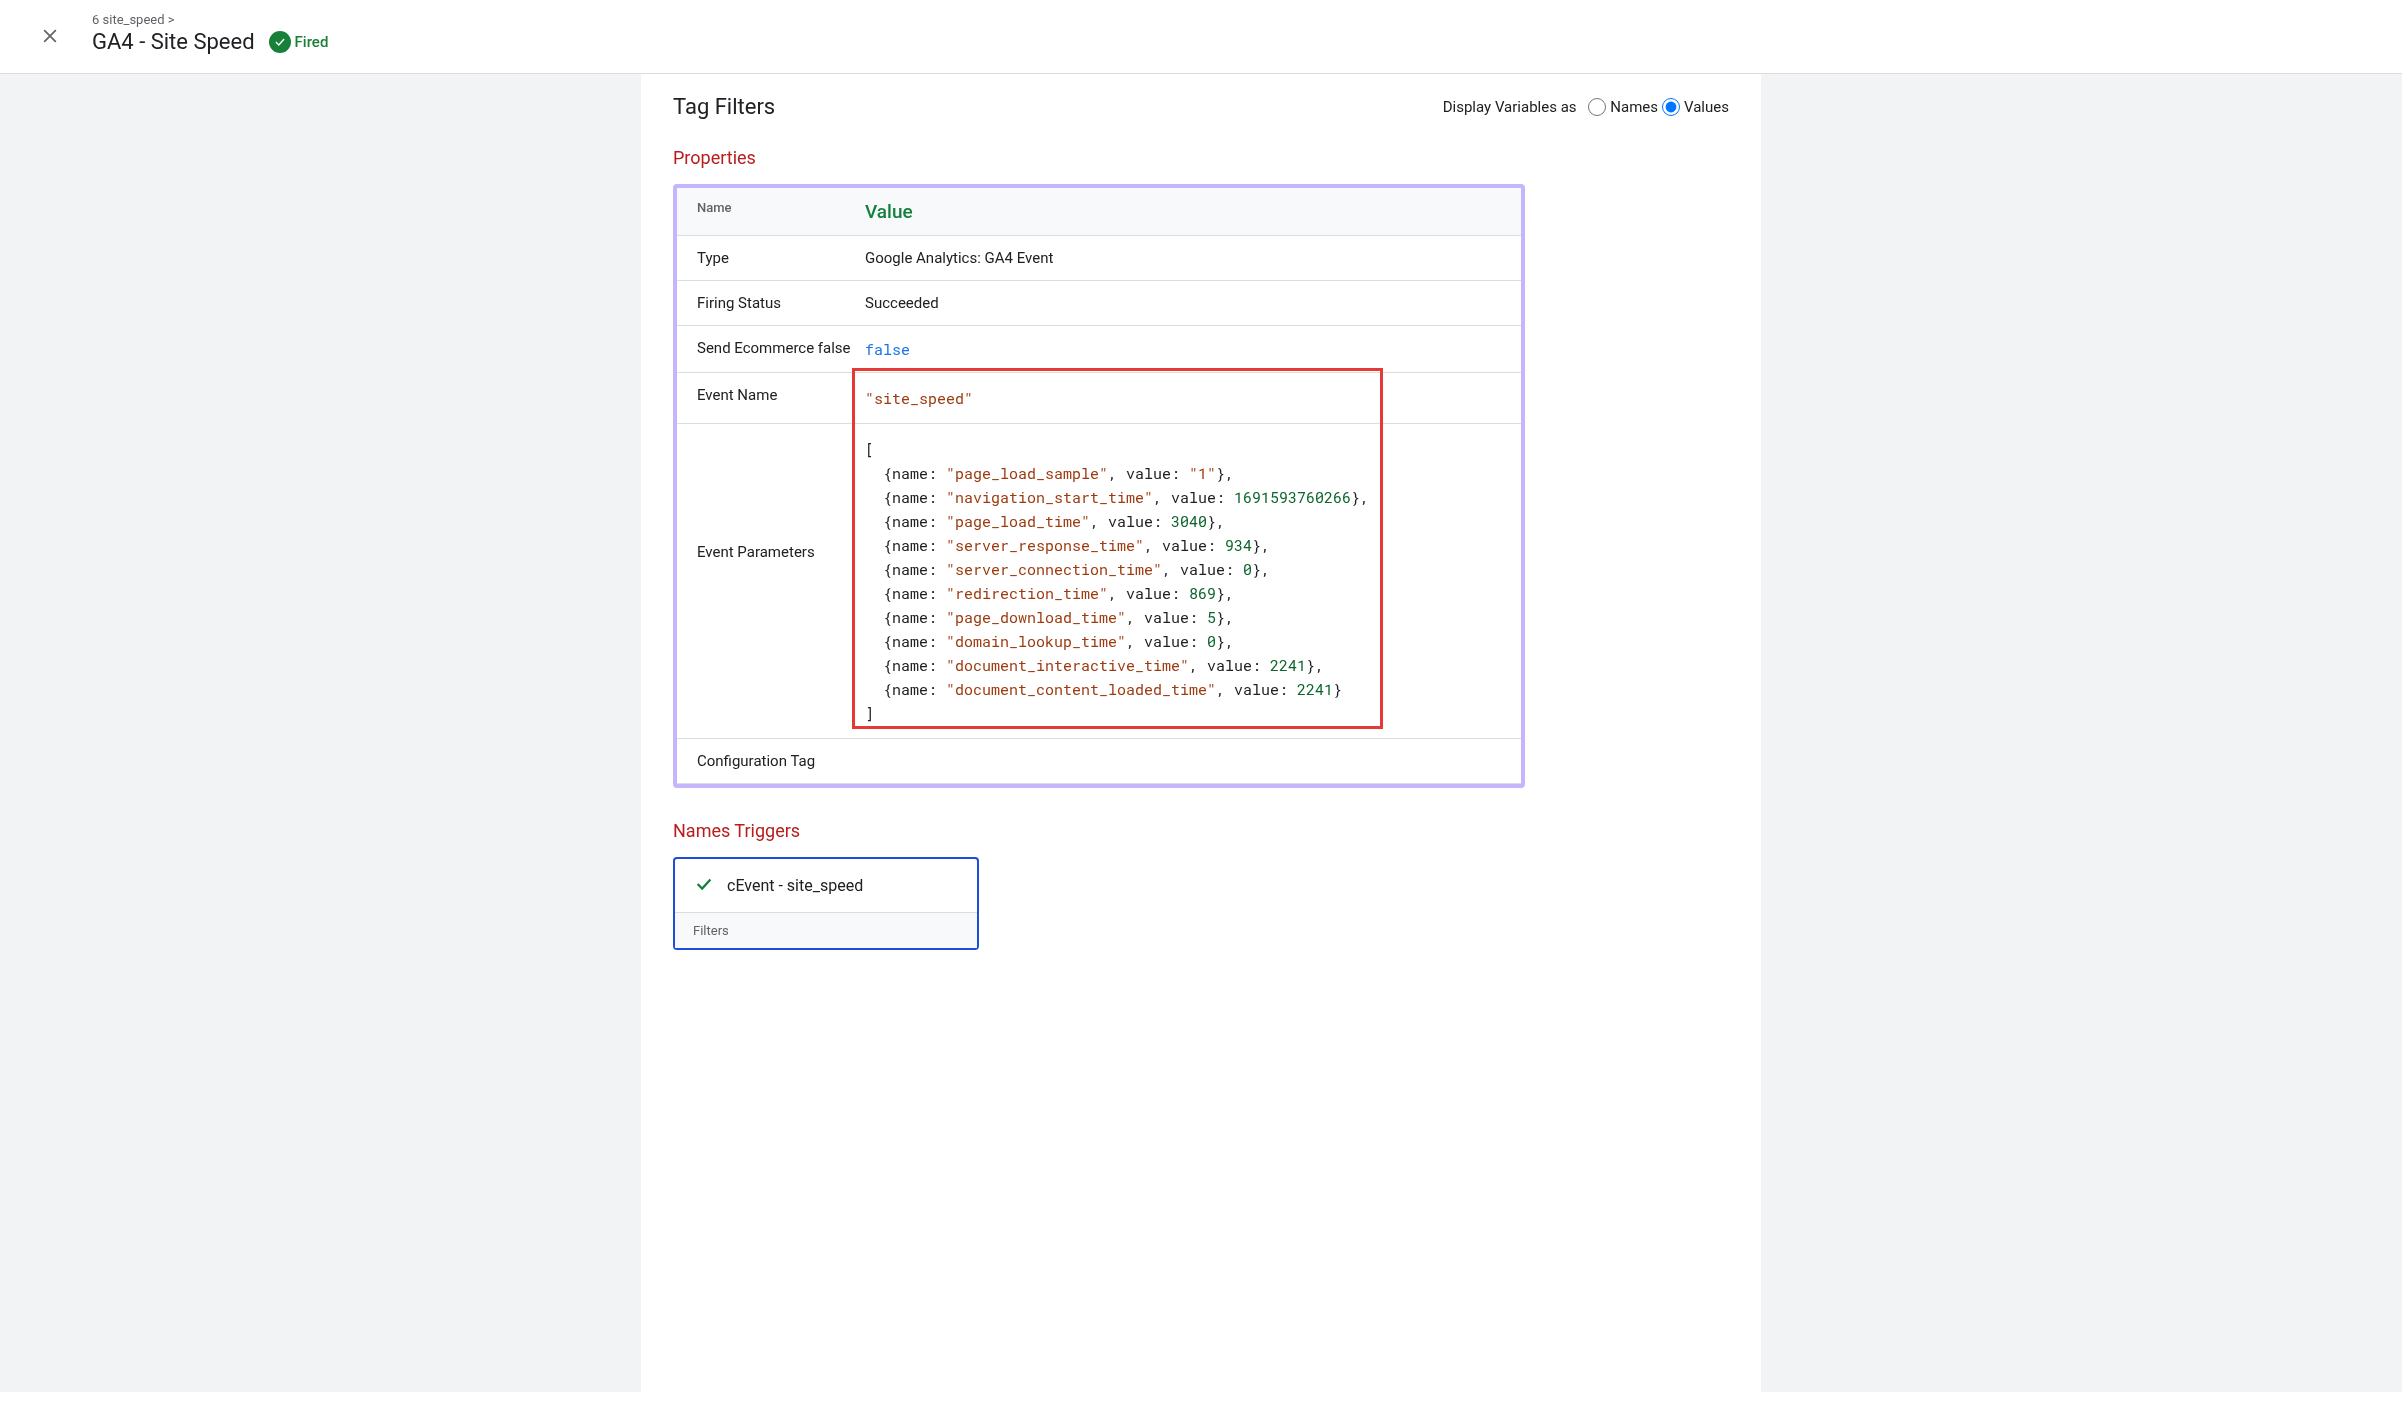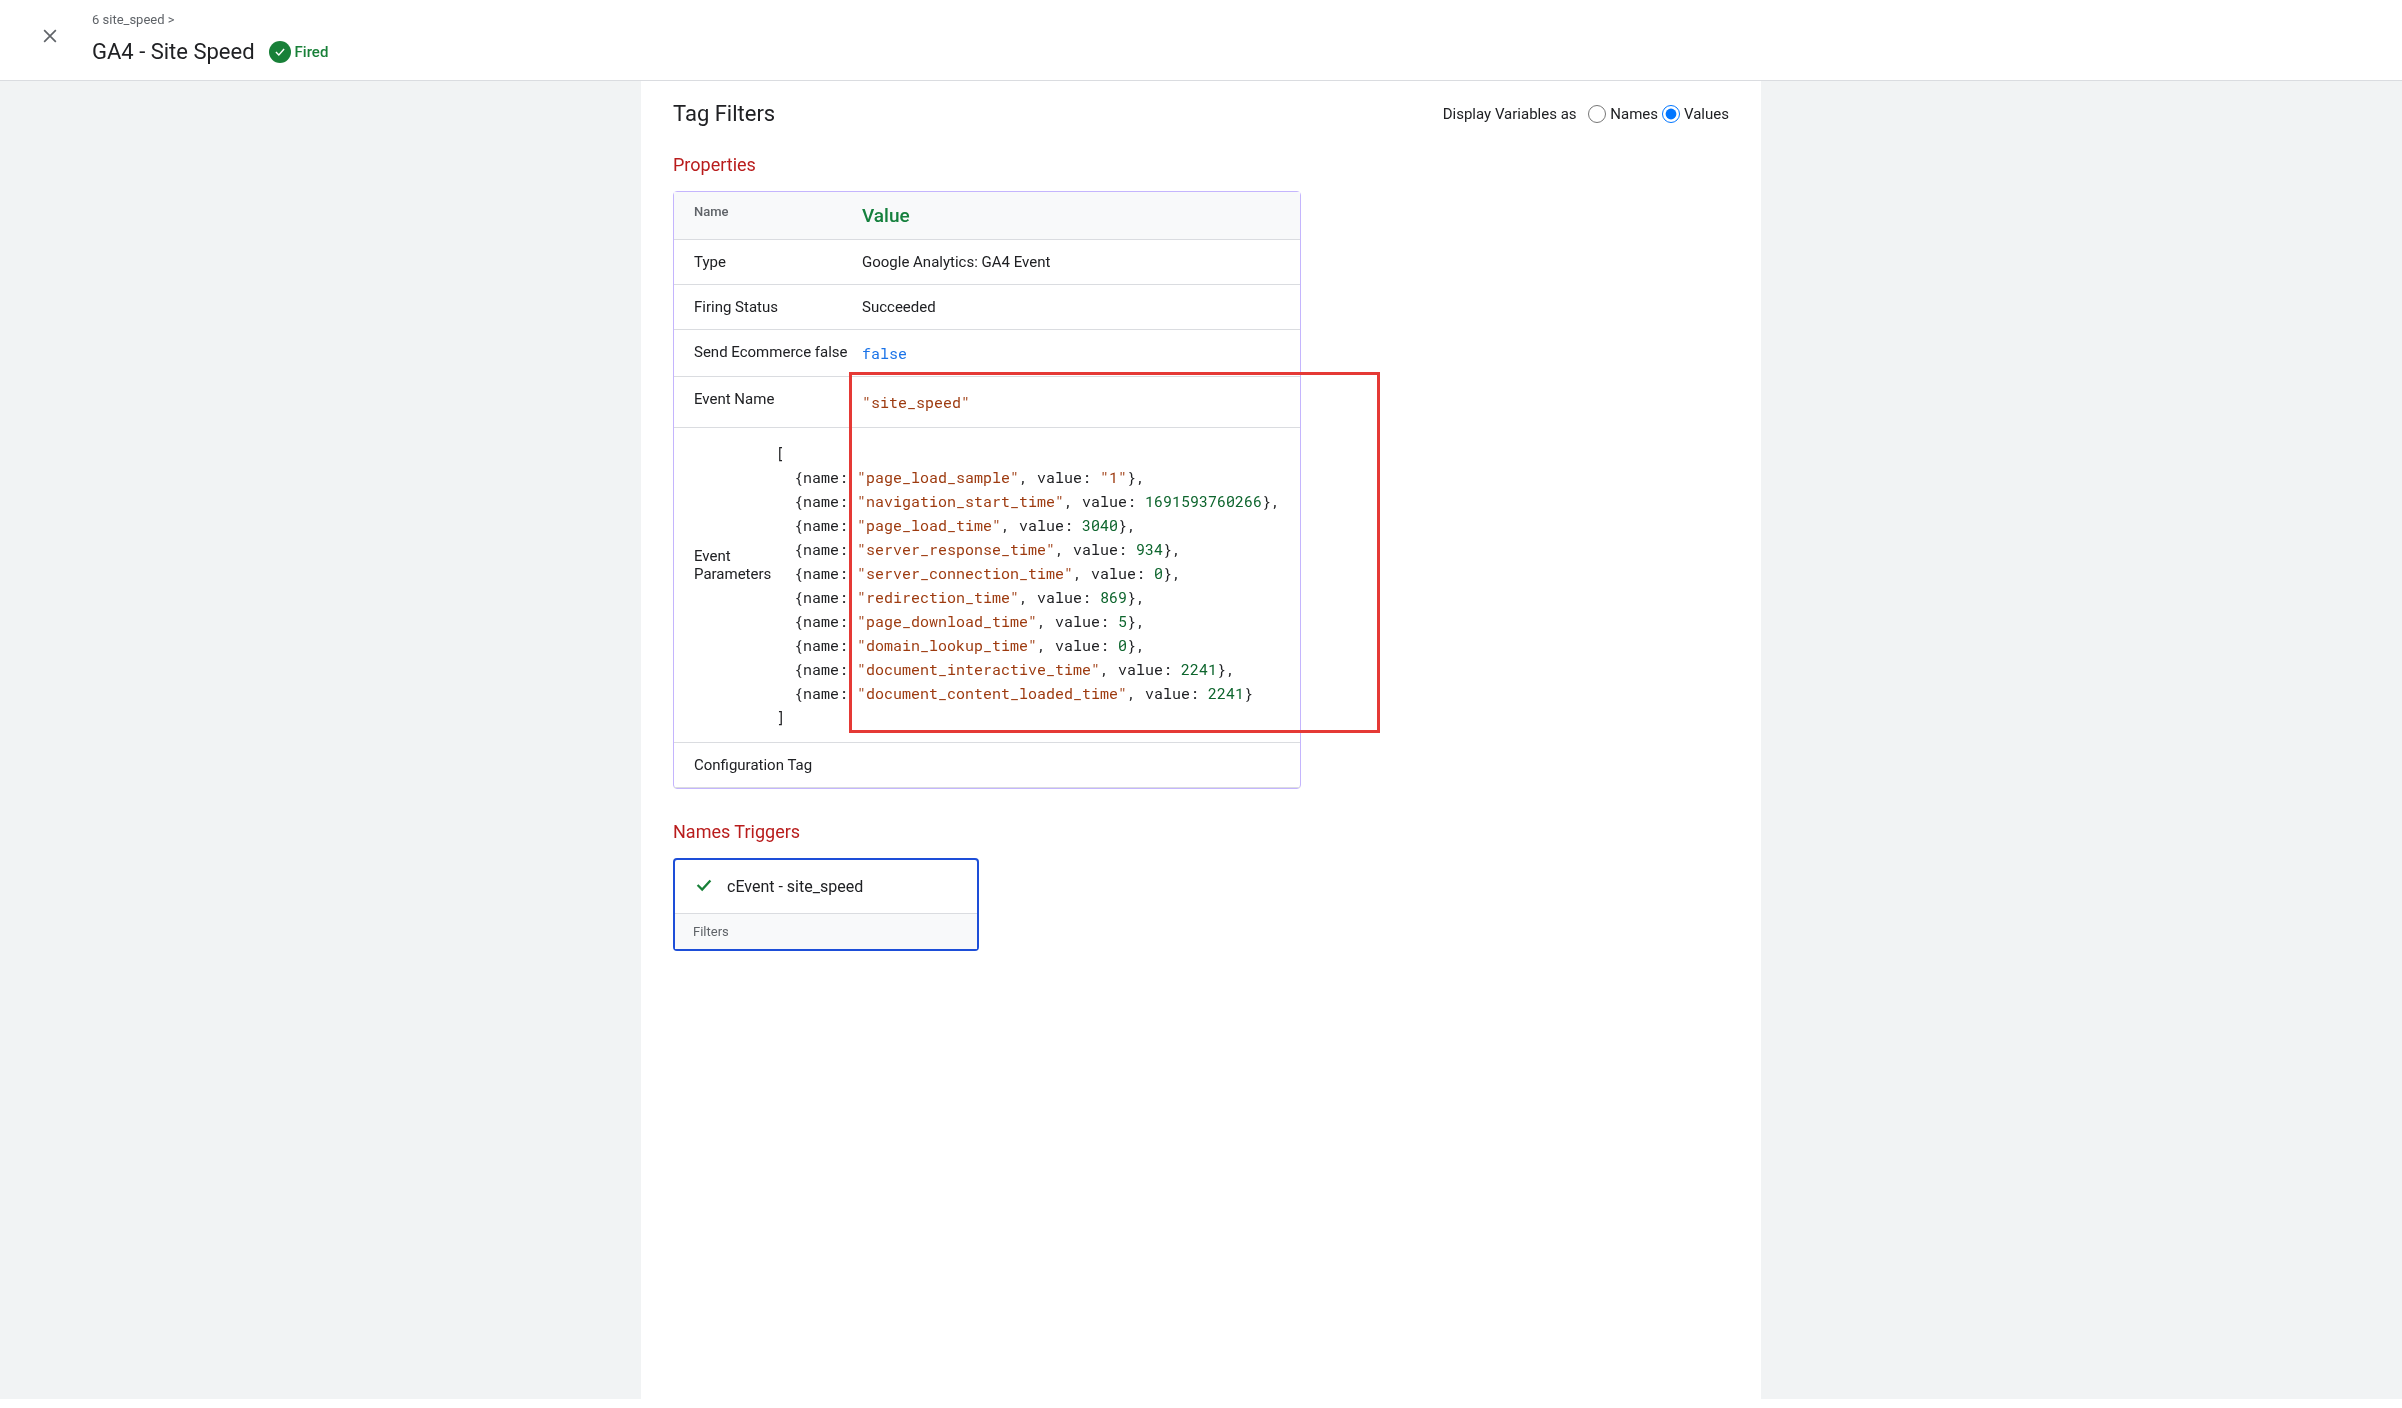--- a/index.html
+++ b/index.html
@@ -35,21 +35,21 @@
       stroke: #5f6368;
       stroke-width: 2;
       fill: none;
     }
     .header-content {
       flex: 1;
     }
     .breadcrumb {
       font-size: 13px;
       color: #5f6368;
-      margin-bottom: 12px;
+      margin-bottom: 2px;
     }
     .title-row {
       display: flex;
       align-items: center;
       gap: 14px;
     }
     .title {
       font-size: 22px;
       font-weight: 400;
       color: #202124;
@@ -122,23 +122,23 @@
       height: 18px;
       cursor: pointer;
     }
     .subsection-title {
       font-size: 18px;
       color: #b91c1c;
       font-weight: 400;
       margin-bottom: 16px;
     }
     .properties-table {
-      border: 1px solid #c4b5fd;
+      border: 4px solid #c4b5fd;
       border-radius: 4px;
-      width: 628px;
+      width: 852px;
       margin-bottom: 32px;
     }
     .prop-header {
       display: flex;
       background: #f8f9fa;
       border-bottom: 1px solid #dadce0;
       padding: 12px 20px;
     }
     .prop-header .col-name {
       width: 168px;

